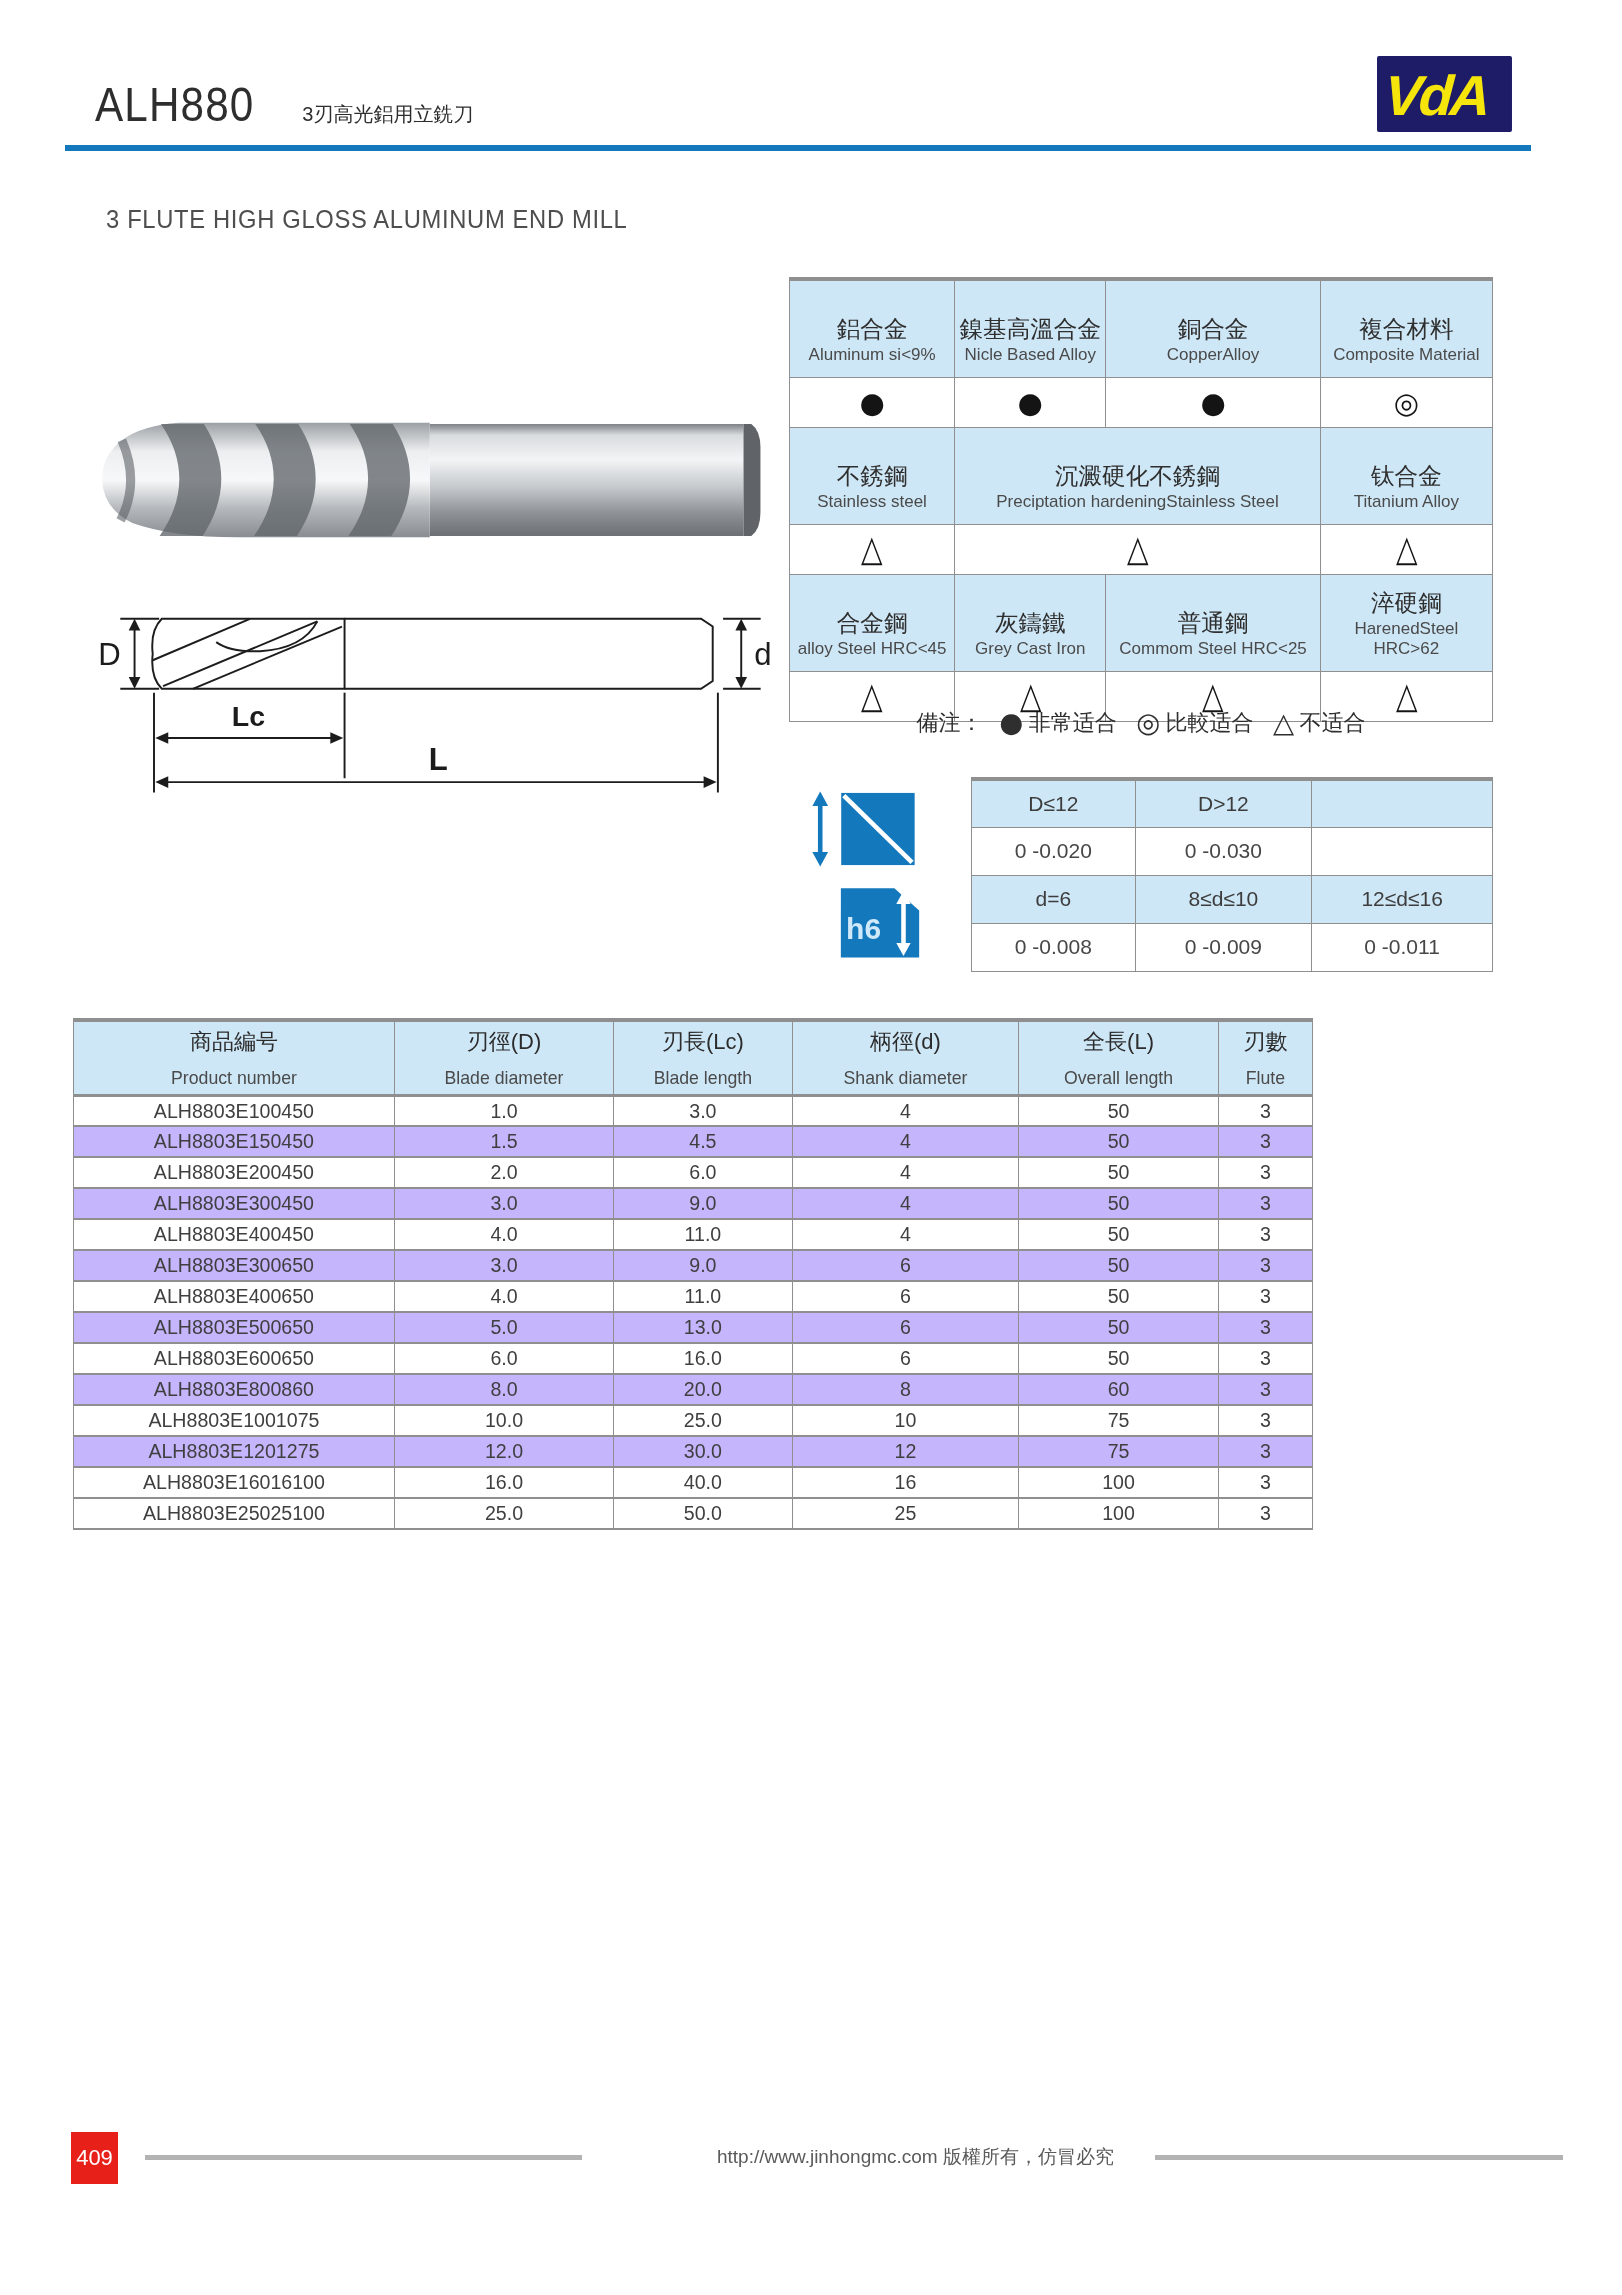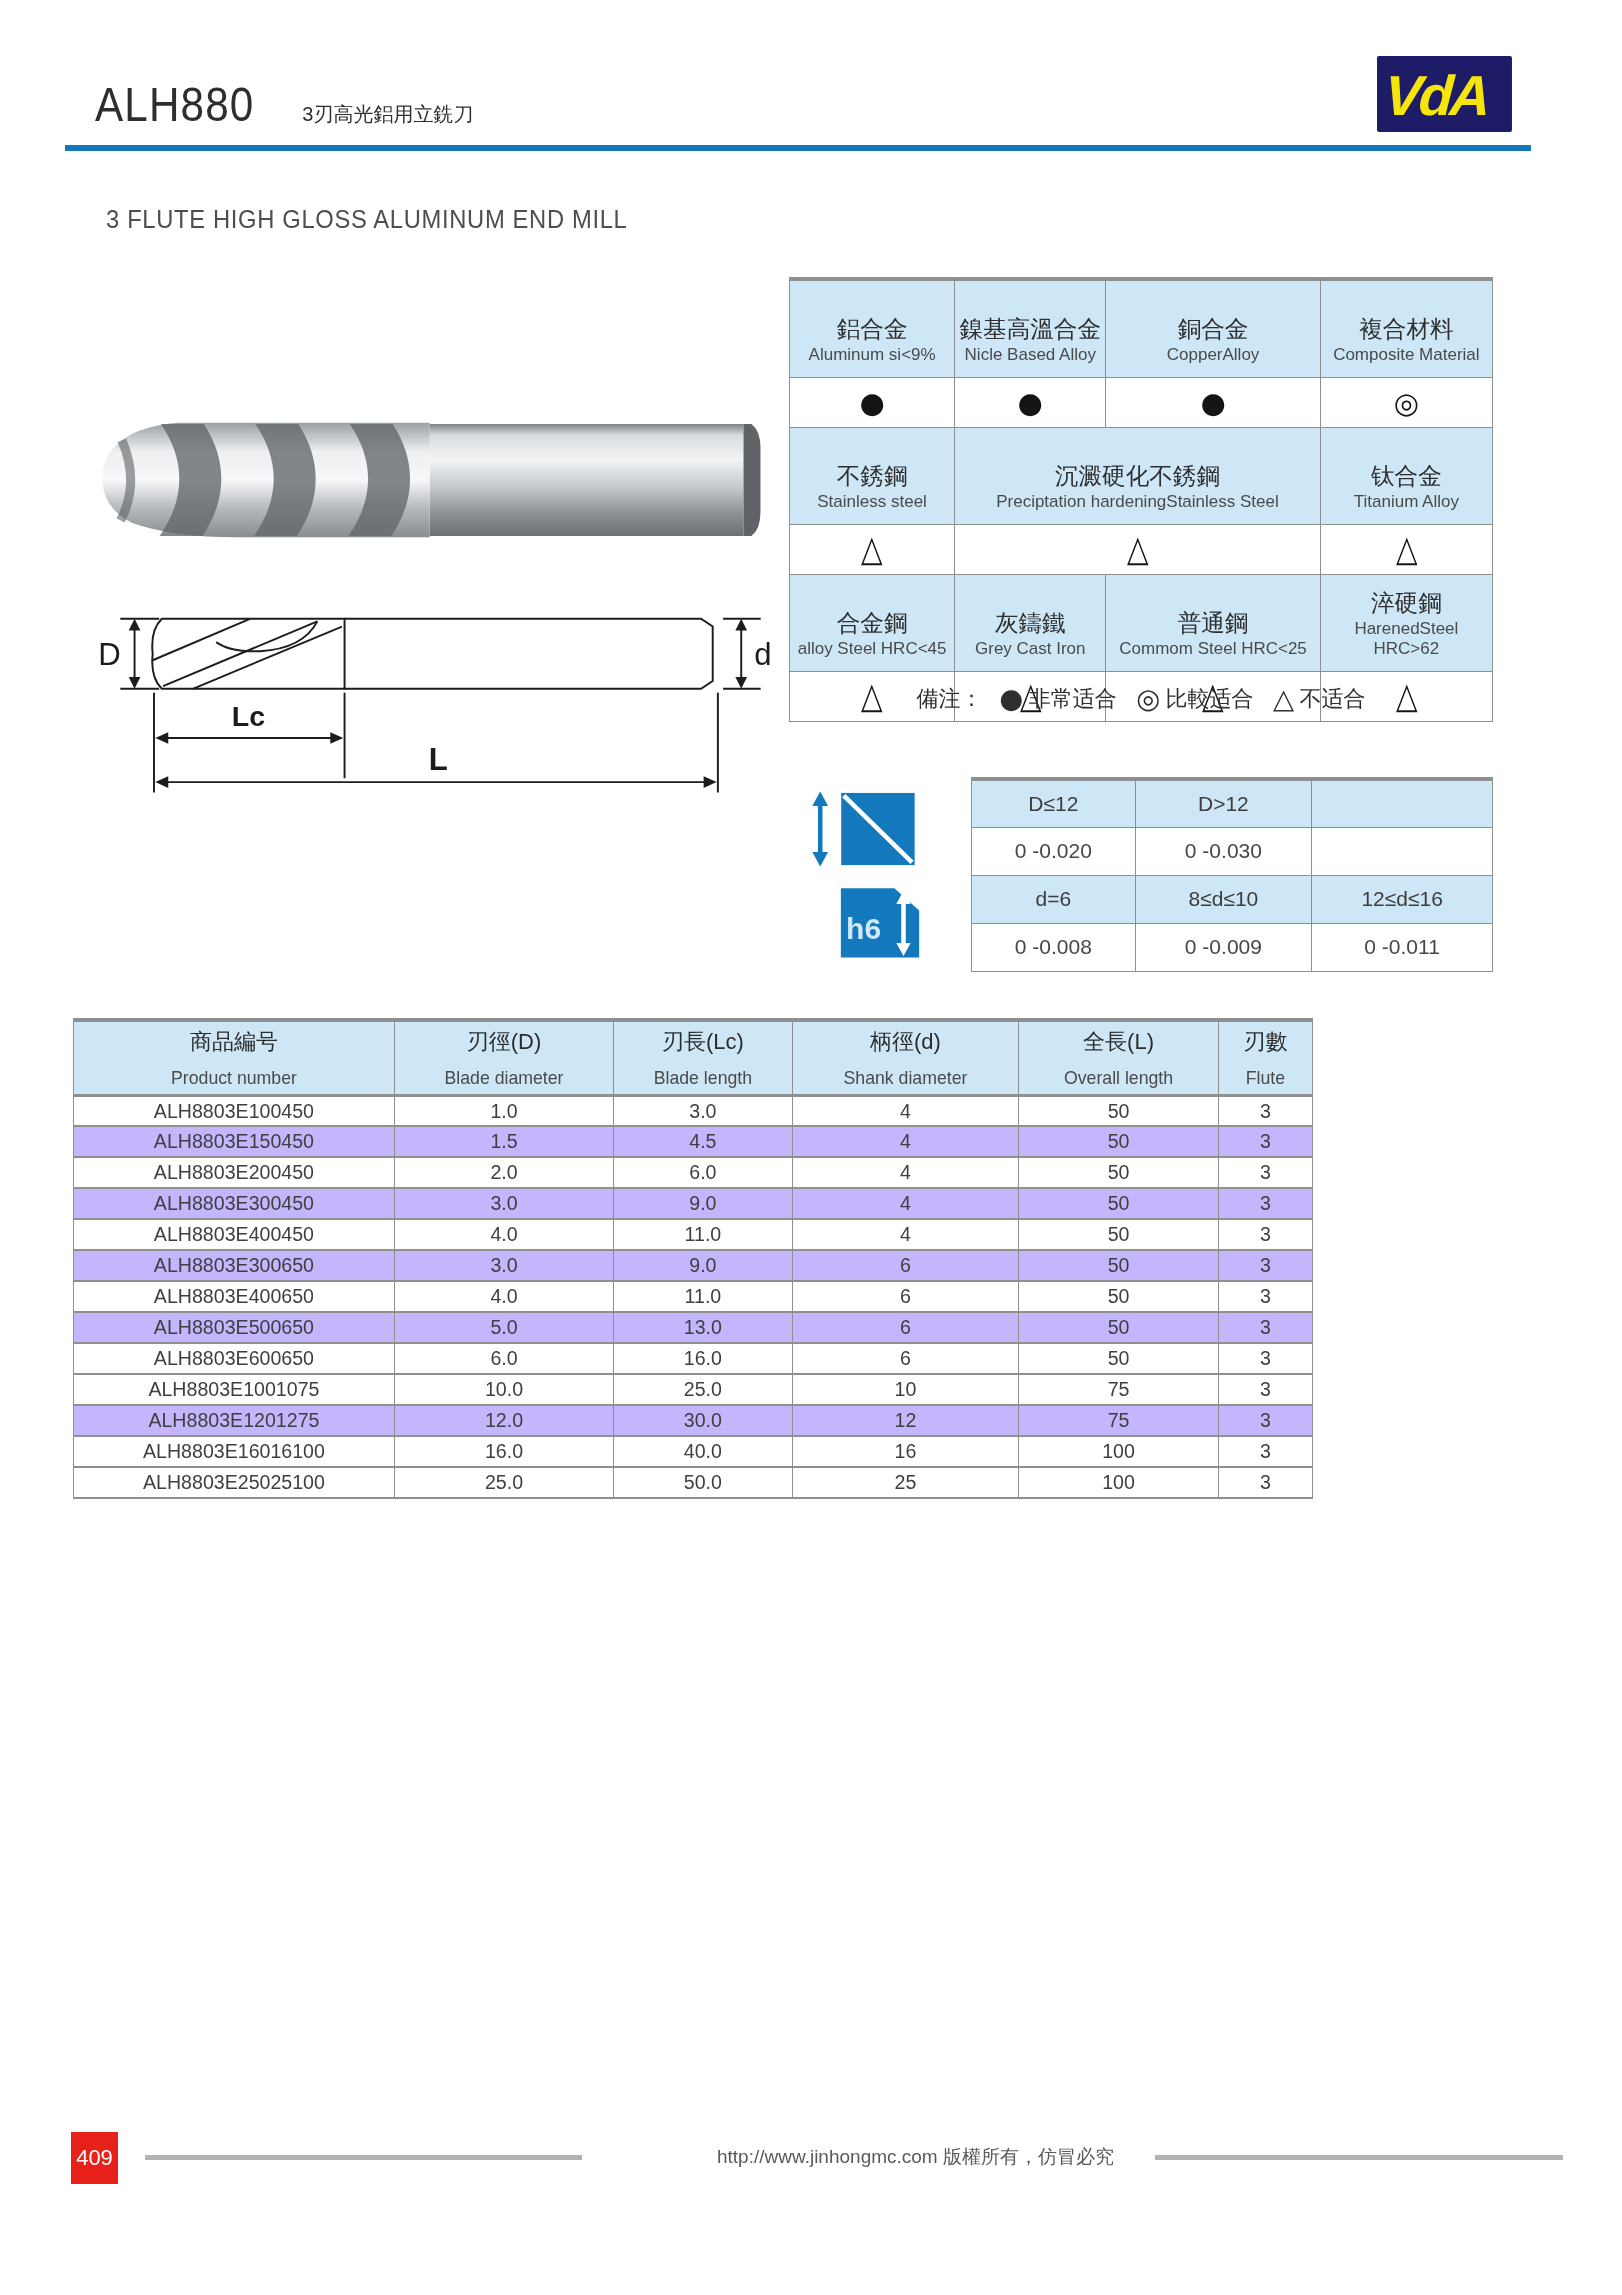--- a/index.html
+++ b/index.html
@@ -23,21 +23,21 @@
   table.materials td { border: 1.3px solid #8f8f8f; text-align: center; vertical-align: middle; }
   tr.mat-head td { height: 96px; background: #cee7f6; padding: 0; }
   .matcell { display: flex; flex-direction: column; justify-content: flex-end; height: 96px; padding: 13px 1.3px 11.8px 1.3px; }
   .matcell .cn { font-size: 23.6px; color: #2f2f2f; }
   .matcell .en { font-size: 17px; color: #4a4a4a; }
   tr.mat-sym td { height: 50px; background: #fff; font-family: "DejaVu Sans", sans-serif; font-size: 29px; color: #141414; }
   tr.mat-sym .g { display: inline-block; line-height: 1; }
   tr.mat-sym .g.tri { transform: scale(.85,1.1); font-size: 33px; }
 
   
-  .legend { position: absolute; left: 789px; top: 684px; width: 704px; display: flex; align-items: center; justify-content: center; gap: 17px; font-size: 22px; color: #2f2f2f; white-space: nowrap; }
+  .legend { position: absolute; left: 789px; top: 708px; width: 704px; display: flex; align-items: center; justify-content: center; gap: 17px; font-size: 22px; color: #2f2f2f; white-space: nowrap; }
   .legend .item { display: flex; align-items: center; gap: 5.2px; }
   .legend .g { font-family: "DejaVu Sans", sans-serif; font-size: 27.5px; line-height: 1; }
 
   
   .tol-icon-blade { position: absolute; left: 807px; top: 789px; width: 113px; height: 80px; }
   .tol-icon-shank { position: absolute; left: 838px; top: 883px; width: 84px; height: 77px; }
   table.tolerance { position: absolute; left: 971px; top: 777px; width: 522px; border-collapse: collapse; table-layout: fixed; border: 1.3px solid #8f8f8f; border-top: 4.6px solid #8f8f8f; }
   table.tolerance td { border: 1.3px solid #8f8f8f; height: 48px; text-align: center; vertical-align: middle; font-size: 21px; color: #474747; }
   table.tolerance tr.t-head td { background: #cee7f6; color: #3d3d3d; }
 
@@ -413,20 +413,28 @@
           <td>3</td>
         </tr>
         <tr>
           <td>ALH8803E600650</td>
           <td>6.0</td>
           <td>16.0</td>
           <td>6</td>
           <td>50</td>
           <td>3</td>
         </tr>
+        <tr class="alt">
+          <td>ALH8803E800860</td>
+          <td>8.0</td>
+          <td>20.0</td>
+          <td>8</td>
+          <td>60</td>
+          <td>3</td>
+        </tr>
         <tr>
           <td>ALH8803E1001075</td>
           <td>10.0</td>
           <td>25.0</td>
           <td>10</td>
           <td>75</td>
           <td>3</td>
         </tr>
         <tr class="alt">
           <td>ALH8803E1201275</td>

